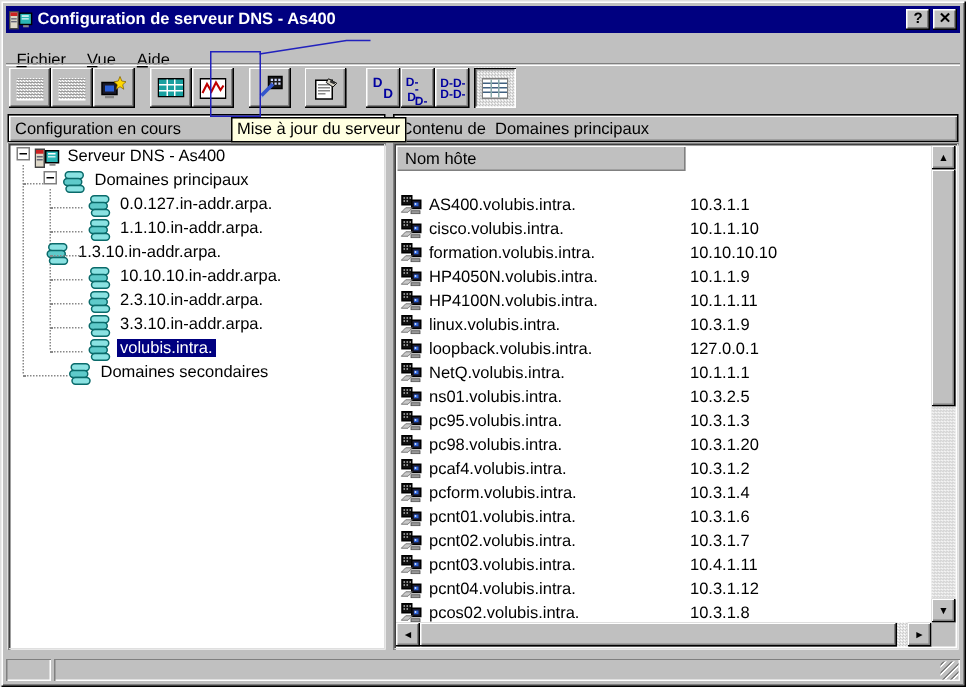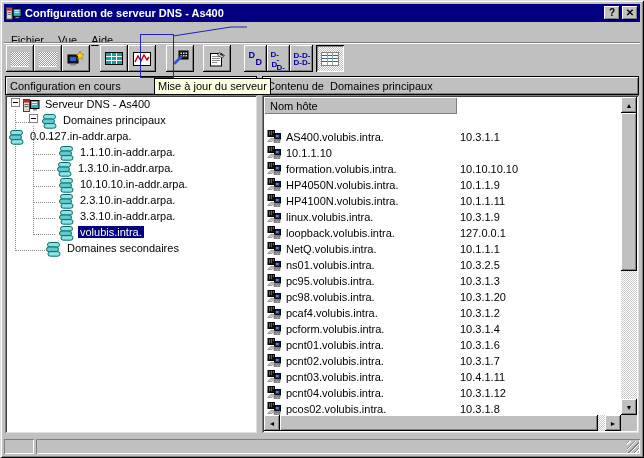--- a/index.html
+++ b/index.html
@@ -256,43 +256,43 @@
           <span class="expbox"></span>
           <span class="t-icon"><svg width="17" height="16" viewBox="0 0 17 16">
               <g stroke="#0a6a6a" fill="#8ae2e2">
                 <rect x="2.5" y="0.5" width="12" height="4.6" rx="2.3"></rect>
                 <rect x="1.5" y="5" width="12" height="4.6" rx="2.3" fill="#5ecaca"></rect>
                 <rect x="3" y="9.6" width="12" height="4.6" rx="2.3"></rect>
               </g>
             </svg></span>
           <span class="label">Domaines principaux</span>
         </div>
-        <div class="tree-row" style="">
-          <span class="stub" style="left: 28px; width: 22px;"></span>
-          <span class="t-icon"><svg width="17" height="16" viewBox="0 0 17 16">
-              <g stroke="#0a6a6a" fill="#8ae2e2">
-                <rect x="2.5" y="0.5" width="12" height="4.6" rx="2.3"></rect>
-                <rect x="1.5" y="5" width="12" height="4.6" rx="2.3" fill="#5ecaca"></rect>
-                <rect x="3" y="9.6" width="12" height="4.6" rx="2.3"></rect>
-              </g>
-            </svg></span>
-          <span class="label">0.0.127.in-addr.arpa.</span>
-        </div>
         <div class="tree-row" style="padding-left: 50px;">
           <span class="stub" style="left: 28px; width: 22px;"></span>
           <span class="t-icon"><svg width="17" height="16" viewBox="0 0 17 16">
               <g stroke="#0a6a6a" fill="#8ae2e2">
                 <rect x="2.5" y="0.5" width="12" height="4.6" rx="2.3"></rect>
                 <rect x="1.5" y="5" width="12" height="4.6" rx="2.3" fill="#5ecaca"></rect>
                 <rect x="3" y="9.6" width="12" height="4.6" rx="2.3"></rect>
               </g>
             </svg></span>
+          <span class="label">0.0.127.in-addr.arpa.</span>
+        </div>
+        <div class="tree-row" style="padding-left: 50px;">
+          <span class="stub" style="left: 28px; width: 22px;"></span>
+          <span class="t-icon"><svg width="17" height="16" viewBox="0 0 17 16">
+              <g stroke="#0a6a6a" fill="#8ae2e2">
+                <rect x="2.5" y="0.5" width="12" height="4.6" rx="2.3"></rect>
+                <rect x="1.5" y="5" width="12" height="4.6" rx="2.3" fill="#5ecaca"></rect>
+                <rect x="3" y="9.6" width="12" height="4.6" rx="2.3"></rect>
+              </g>
+            </svg></span>
           <span class="label">1.1.10.in-addr.arpa.</span>
         </div>
-        <div class="tree-row" style="padding-left: 48px;">
+        <div class="tree-row" style="padding-left: 22px;">
           <span class="stub" style="left: 28px; width: 22px;"></span>
           <span class="t-icon"><svg width="17" height="16" viewBox="0 0 17 16">
               <g stroke="#0a6a6a" fill="#8ae2e2">
                 <rect x="2.5" y="0.5" width="12" height="4.6" rx="2.3"></rect>
                 <rect x="1.5" y="5" width="12" height="4.6" rx="2.3" fill="#5ecaca"></rect>
                 <rect x="3" y="9.6" width="12" height="4.6" rx="2.3"></rect>
               </g>
             </svg></span>
           <span class="label">1.3.10.in-addr.arpa.</span>
         </div>
@@ -392,20 +392,21 @@
                   <rect x="6" y="1.5" width="1" height="1"></rect>
                   <rect x="2" y="3.5" width="1" height="1"></rect>
                   <rect x="4" y="3.5" width="1" height="1"></rect>
                 </g>
                 <rect x="7.5" y="3.5" width="6" height="5.5" fill="#1a1a2e" stroke="#000"></rect>
                 <rect x="9" y="5" width="3" height="2.5" fill="#2a5fd4"></rect>
                 <rect x="9.5" y="5.5" width="1" height="1" fill="#fff"></rect>
                 <polygon points="0.5,11.5 3.5,8.5 8,8.5 5,11.5" fill="#c8c8c8" stroke="#555" stroke-width="0.5"></polygon>
                 <rect x="7" y="10.5" width="6" height="2" fill="#999" stroke="#444" stroke-width="0.5"></rect>
               </svg></span>
+            <span class="host">cisco.volubis.intra.</span>
             <span class="ip">10.1.1.10</span>
           </div>
           <div class="lv-row">
             <span class="h-icon"><svg width="15" height="13" viewBox="0 0 15 13">
                 <rect x="1" y="0.5" width="6.5" height="6" fill="#111" stroke="#000"></rect>
                 <g fill="#bbb">
                   <rect x="2" y="1.5" width="1" height="1"></rect>
                   <rect x="4" y="1.5" width="1" height="1"></rect>
                   <rect x="6" y="1.5" width="1" height="1"></rect>
                   <rect x="2" y="3.5" width="1" height="1"></rect>

